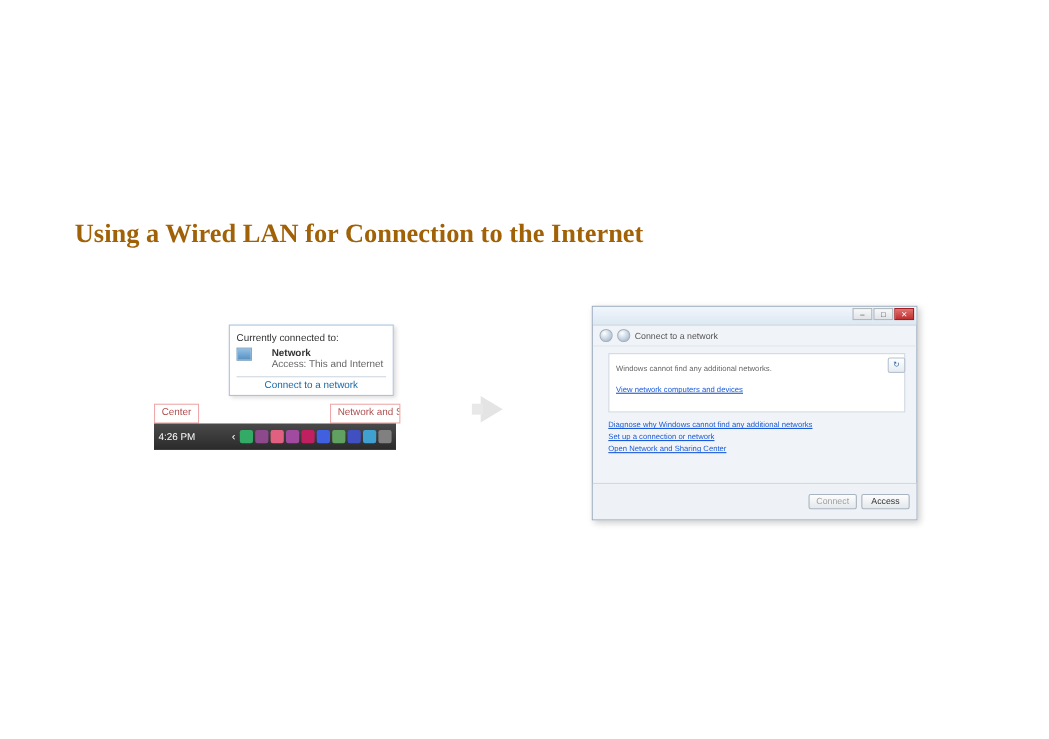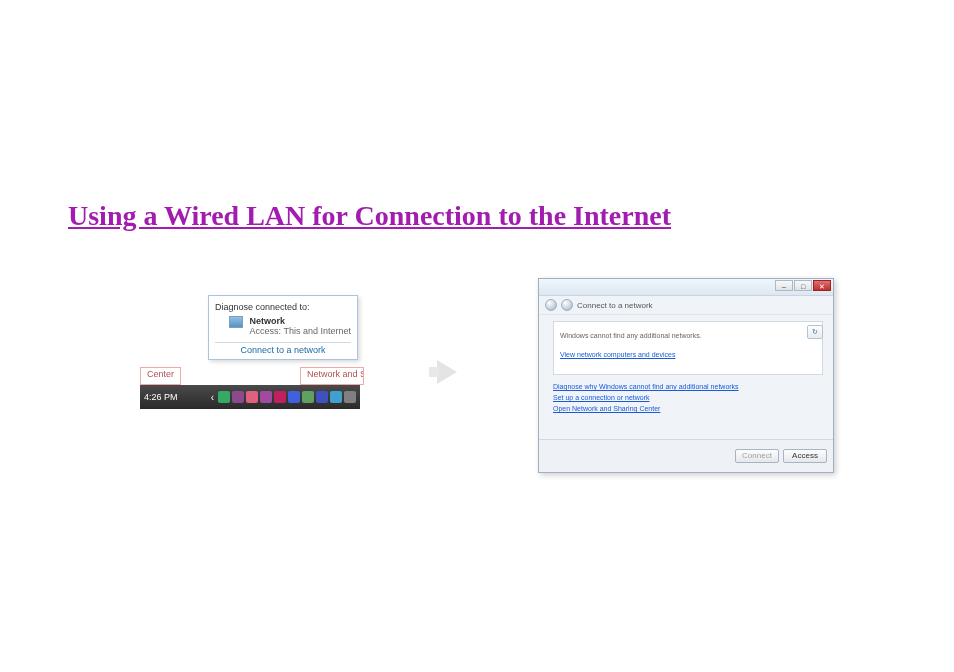--- a/index.html
+++ b/index.html
@@ -10,24 +10,23 @@
     background: #fff;
     font-family: "Segoe UI", Tahoma, sans-serif;
     position: relative;
     overflow: hidden;
   }
   .page-title {
     position: absolute;
     left: 68px;
     top: 200px;
     font-family: "Times New Roman", serif;
-    font-size: 28px;
+    font-size: 24px;
     font-weight: bold;
-    color: #a21caf;
-    text-decoration: underline;
+    color: #a16207;
   }
 
   
   .left-figure {
     position: absolute;
     left: 140px;
     top: 295px;
     width: 220px;
     height: 115px;
   }
@@ -44,22 +43,21 @@
     padding: 6px 6px 4px 6px;
     box-sizing: border-box;
   }
   .tray-popup .hdr {
     color: #333;
     margin-bottom: 4px;
   }
   .tray-popup .net-row {
     display: flex;
     align-items: flex-start;
-    gap: 7px;
-    justify-content: flex-end;
+    gap: 18px;
   }
   .tray-popup .net-icon {
     width: 14px;
     height: 12px;
     background: linear-gradient(#8fc0e8, #5a90c0);
     border: 1px solid #7aa0c0;
     box-sizing: border-box;
     flex: 0 0 auto;
   }
   .tray-popup .net-name {
@@ -303,21 +301,21 @@
   }
   .rd-btn.disabled { color: #a0a0a0; }
 </style>
 </head>
 <body>
 
 <div class="page-title">Using a Wired LAN for Connection to the Internet</div>
 
 <div class="left-figure">
   <div class="tray-popup">
-    <div class="hdr">Diagnose connected to:</div>
+    <div class="hdr">Currently connected to:</div>
     <div class="net-row">
       <div class="net-icon"></div>
       <div>
         <div class="net-name">Network</div>
         <div class="net-access">Access:  This and Internet</div>
       </div>
     </div>
     <div class="connect-link">Connect to a network</div>
   </div>
   <div class="tooltip-tab">Center</div>

